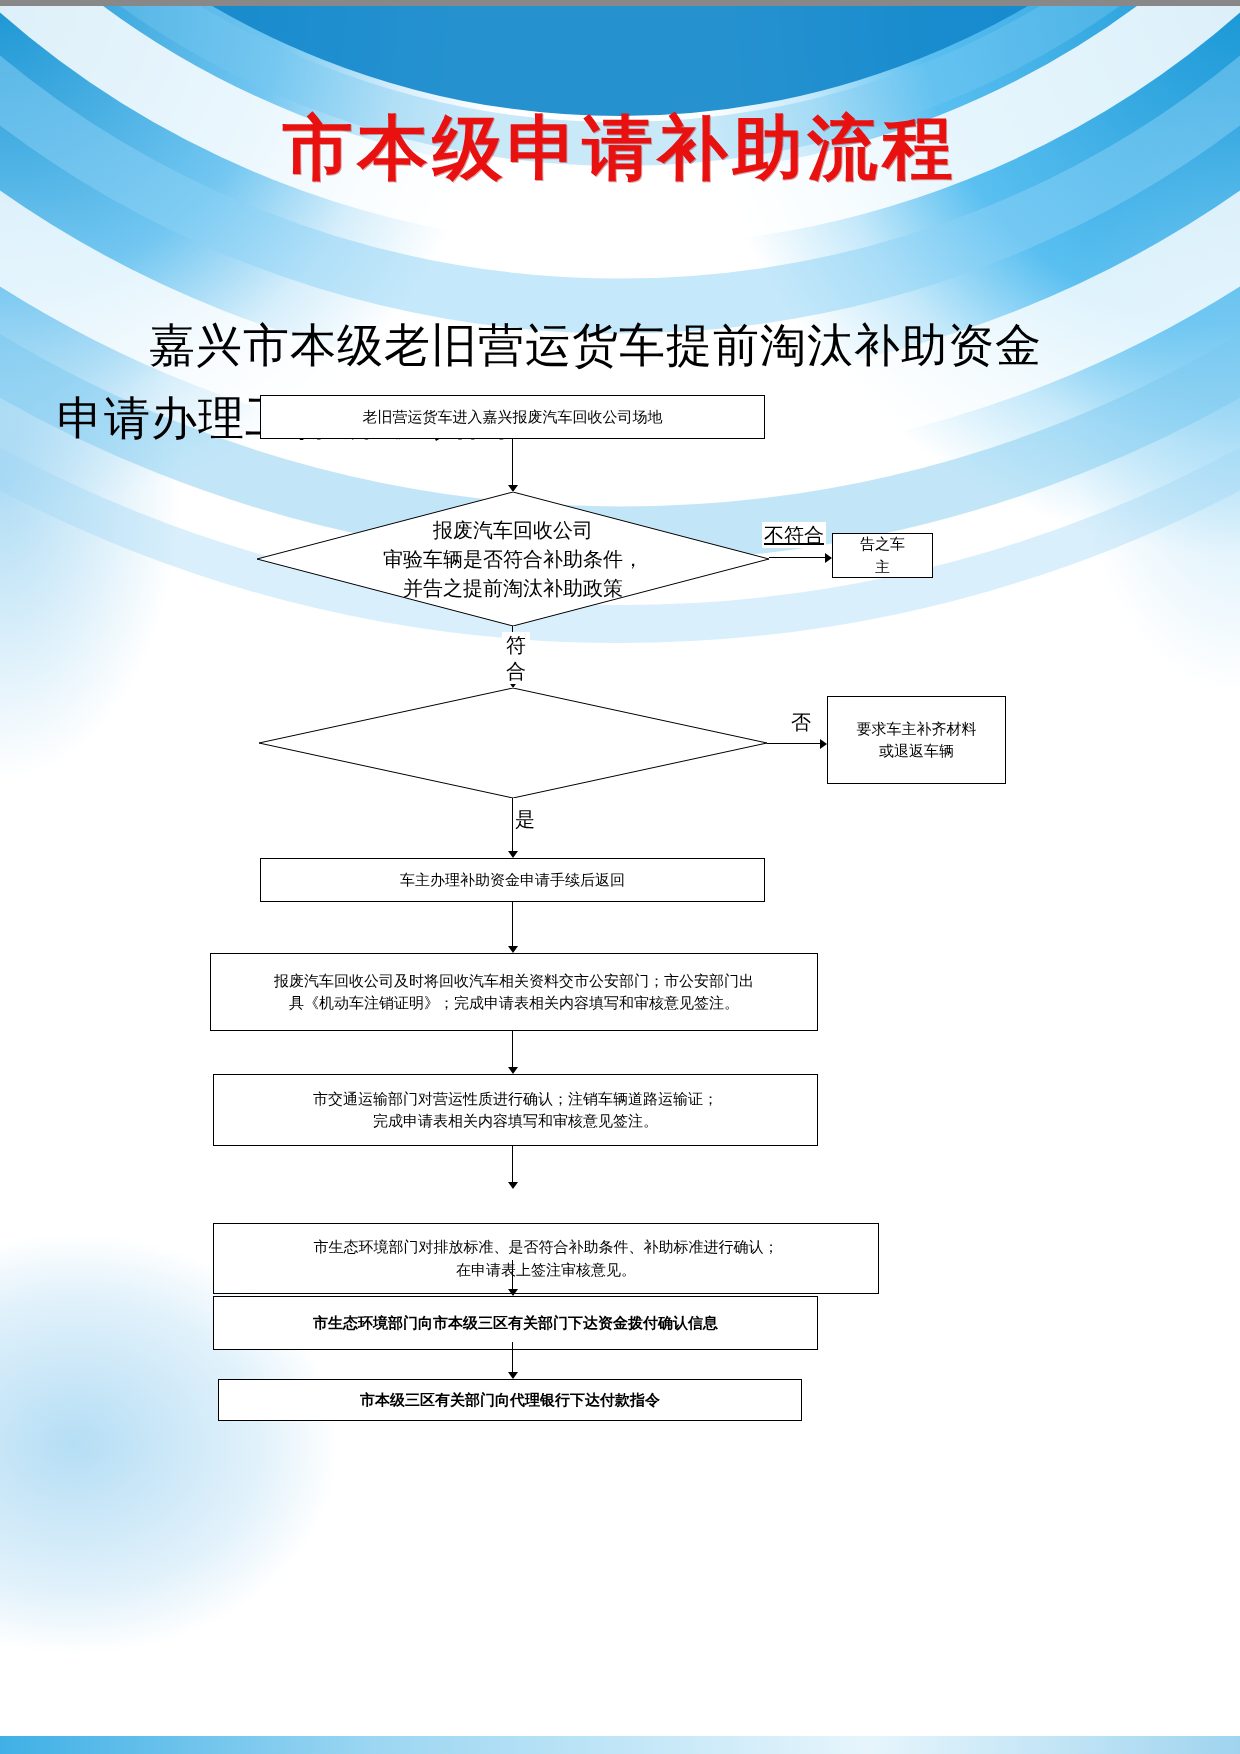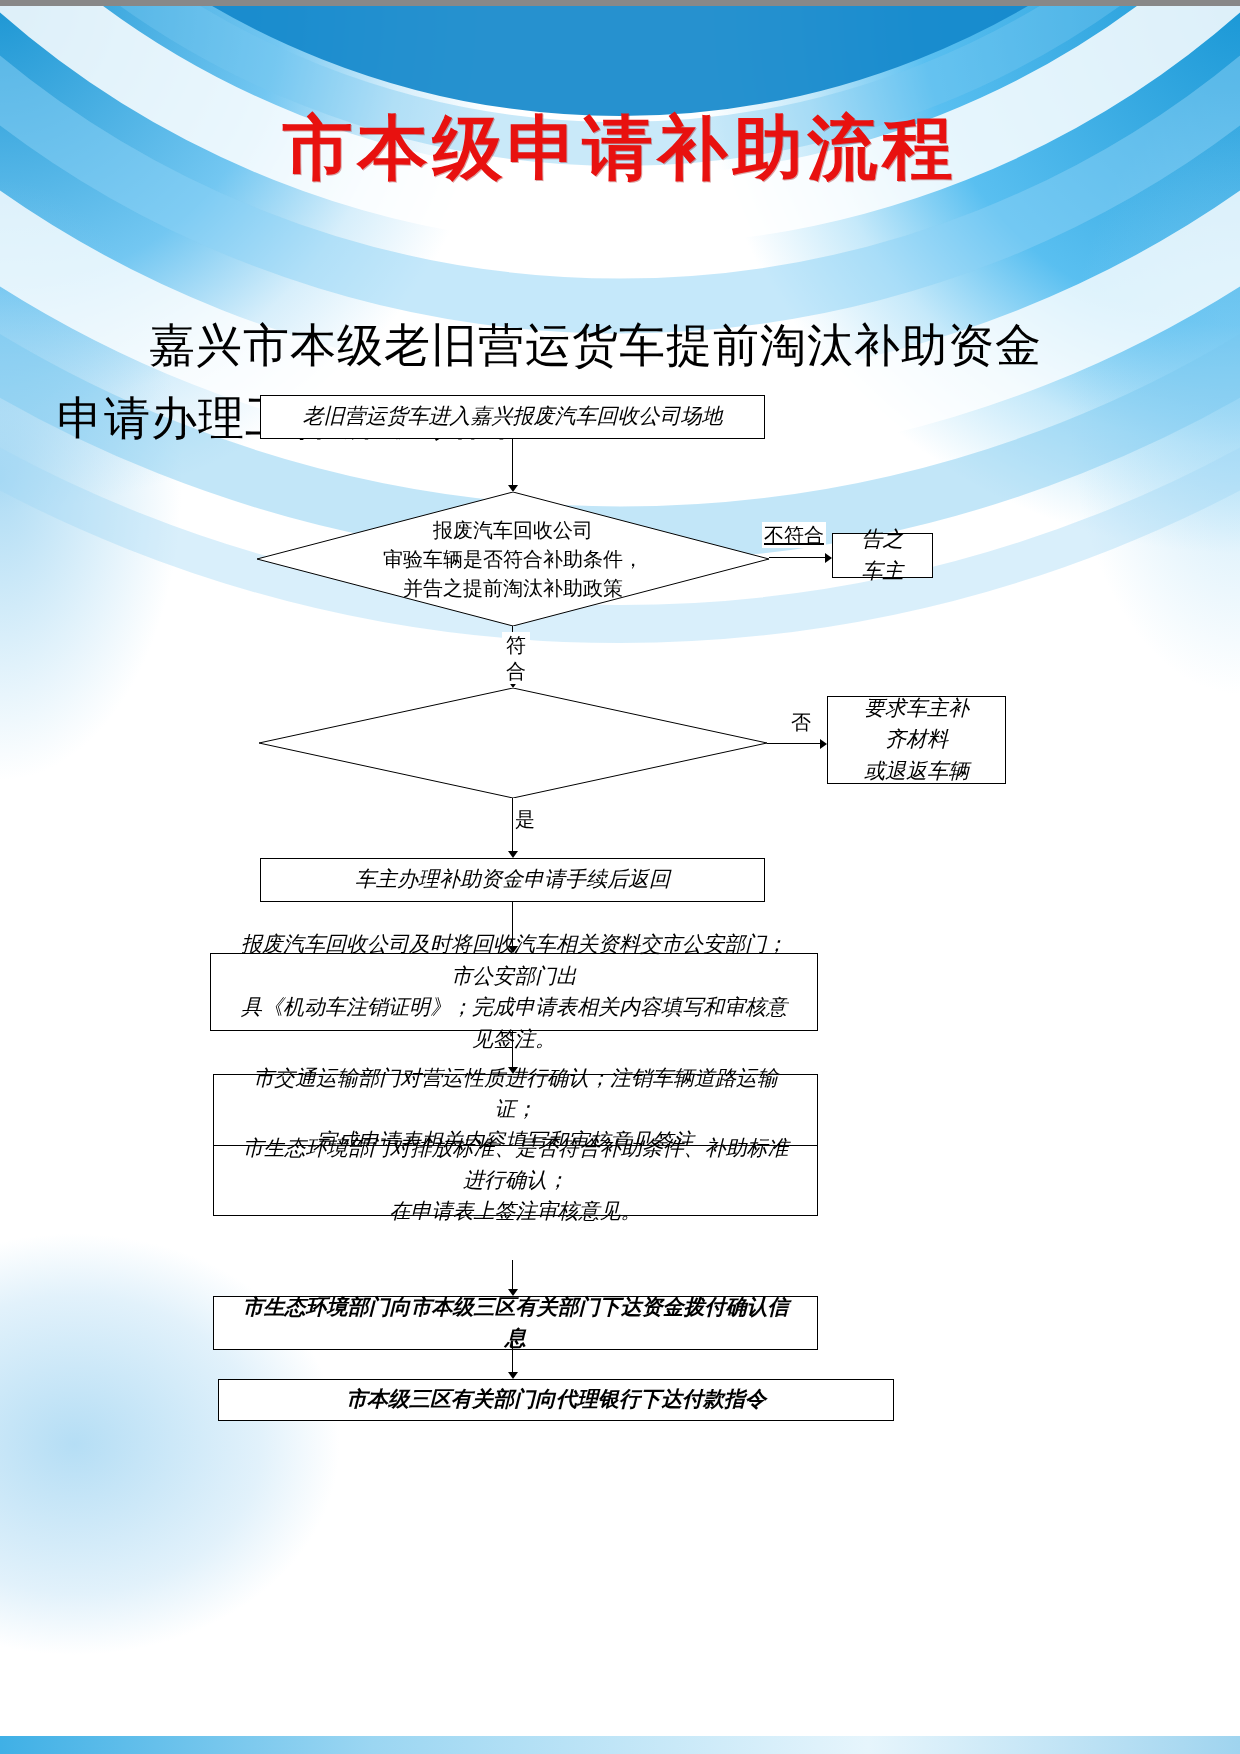--- a/index.html
+++ b/index.html
@@ -28,22 +28,22 @@
     font-weight:bold;font-size:70px;letter-spacing:5px;color:#e8110f;
     text-shadow:1px 1px 0 rgba(150,0,0,0.35);
   }
   .intro{
     position:absolute;left:57px;top:258px;width:1030px;
     font-size:46px;line-height:1.58;letter-spacing:1px;text-indent:2em;
   }
   .node{
     position:absolute;border:1px solid #000;background:#fff;
     display:flex;align-items:center;justify-content:center;text-align:center;
-    font-size:21px;line-height:1.5;white-space:pre-line;
-    padding:2px 26px;box-sizing:border-box;font-style:italic;
+    font-size:15px;line-height:1.5;white-space:pre-line;
+    padding:2px 26px;box-sizing:border-box;
   }
   .node.bold{font-weight:bold;}
   .diamond{
     position:absolute;display:flex;align-items:center;justify-content:center;
     text-align:center;font-size:20px;line-height:1.45;white-space:pre-line;
   }
   .diamond svg{position:absolute;inset:0;width:100%;height:100%;}
   .diamond .dtext{position:relative;}
   .arrow-v{position:absolute;width:1px;background:#000;}
   .arrow-v::after{
@@ -126,25 +126,25 @@
     <div class="node" style="left:210px;top:947px;width:608px;height:78px;">报废汽车回收公司及时将回收汽车相关资料交市公安部门；市公安部门出
 具《机动车注销证明》；完成申请表相关内容填写和审核意见签注。</div>
 
     <div class="arrow-v" style="left:512px;top:1025px;height:36px;"></div>
 
     <div class="node" style="left:213px;top:1068px;width:605px;height:72px;">市交通运输部门对营运性质进行确认；注销车辆道路运输证；
 完成申请表相关内容填写和审核意见签注。</div>
 
     <div class="arrow-v" style="left:512px;top:1140px;height:36px;"></div>
 
-    <div class="node" style="left:213px;top:1139px;width:605px;height:71px;">市生态环境部门对排放标准、是否符合补助条件、补助标准进行确认；
+    <div class="node" style="left:213px;top:1217px;width:666px;height:71px;">市生态环境部门对排放标准、是否符合补助条件、补助标准进行确认；
 在申请表上签注审核意见。</div>
 
     <div class="arrow-v" style="left:512px;top:1254px;height:29px;"></div>
 
     <div class="node bold" style="left:213px;top:1290px;width:605px;height:54px;">市生态环境部门向市本级三区有关部门下达资金拨付确认信息</div>
 
     <div class="arrow-v" style="left:512px;top:1336px;height:30px;"></div>
 
-    <div class="node bold" style="left:218px;top:1373px;width:676px;height:42px;">市本级三区有关部门向代理银行下达付款指令</div>
+    <div class="node bold" style="left:218px;top:1373px;width:584px;height:42px;">市本级三区有关部门向代理银行下达付款指令</div>
 
   </div>
 </div>
 
 </body></html>

